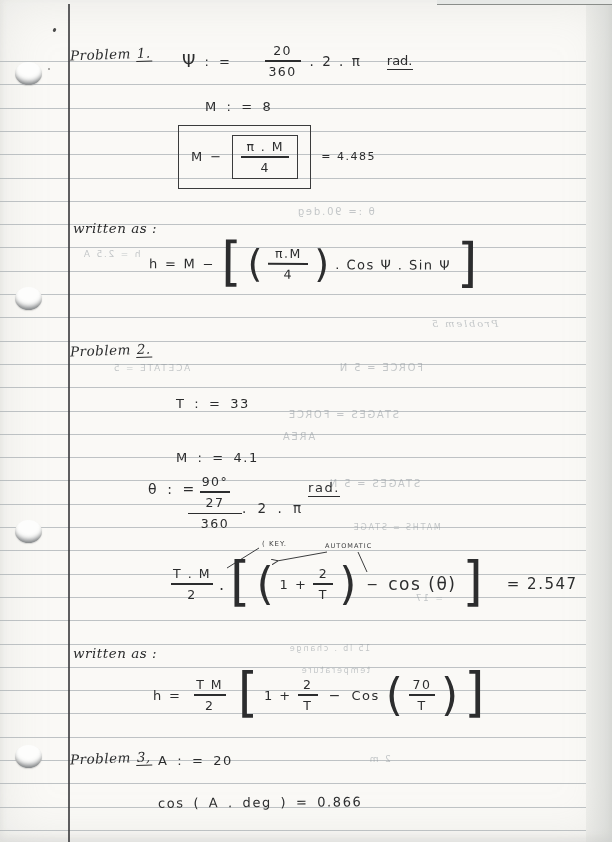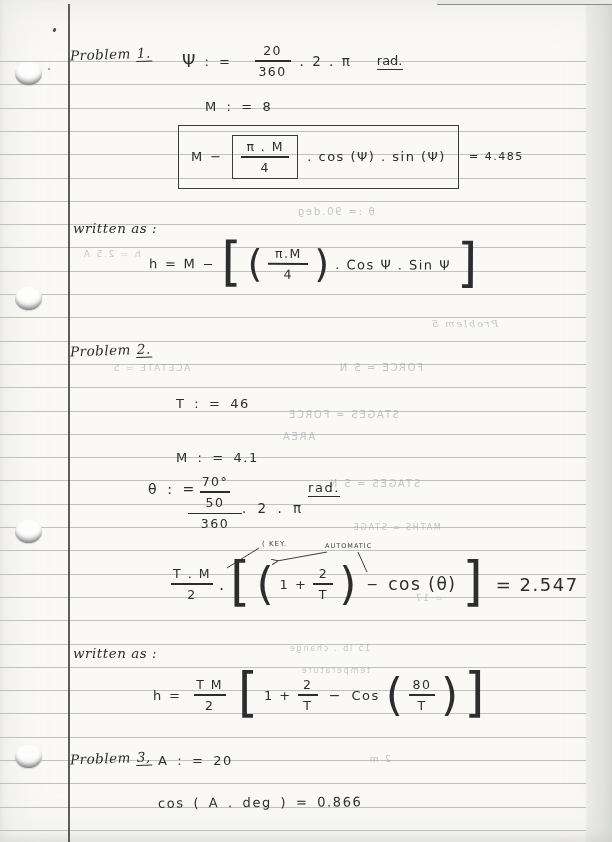--- a/index.html
+++ b/index.html
@@ -108,42 +108,41 @@
   <span class="bl b12">2 m</span>
 
   <div class="cur p1-head">
     <span>Problem</span>
     <span class="num">1.</span>
   </div>
 
   <div class="row psi-row">
     <span style="font-size:17px">Ψ</span>
     <span class="hw" style="position:static">: =</span>
-    <span class="frac" style="margin-left:14px">
+    <span class="frac" style="margin-left:24px">
       <span>20</span>
       <span class="bar" style="width:36px"></span>
       <span>360</span>
     </span>
     <span style="font-size:13.5px;letter-spacing:2px">. 2 . π</span>
     <span class="underl" style="margin-left:16px;font-size:13px">rad.</span>
   </div>
 
   <div class="hw m1-def">M   : =   8</div>
 
   <div class="row box-row">
     <span class="box-outer">
       <span style="font-size:13px;letter-spacing:2px">M −</span>
       <span class="box-inner">
         <span class="frac">
           <span>π . M</span>
           <span class="bar" style="width:48px"></span>
           <span>4</span>
         </span>
       </span>
-      <span style="font-size:13px;letter-spacing:1.5px">. cos (Ψ) . sin (Ψ)</span>
     </span>
     <span style="font-size:11px;letter-spacing:1.5px;margin-left:0">=   4.485</span>
   </div>
 
   <div class="cur wr1">written as :</div>
 
   <div class="row h1-row">
     <span style="font-size:13px;letter-spacing:1.8px">h =  M −</span>
     <span class="sq">[</span>
     <span class="par">(</span>
@@ -155,29 +154,29 @@
     <span class="par">)</span>
     <span style="font-size:13px;letter-spacing:1.5px">. Cos Ψ .  Sin Ψ</span>
     <span class="sq">]</span>
   </div>
 
   <div class="cur p2-head">
     <span>Problem</span>
     <span class="num">2.</span>
   </div>
 
-  <div class="hw t-def">T  : =  46</div>
+  <div class="hw t-def">T  : =  33</div>
   <div class="hw m2-def">M : =   4.1</div>
 
   <div class="hw th-lhs">θ : =</div>
   <div class="frac th-frac" style="position:absolute">
     <span class="frac">
-      <span>70°</span>
+      <span>90°</span>
       <span class="bar" style="width:30px"></span>
-      <span>50</span>
+      <span>27</span>
     </span>
     <span class="bar" style="width:54px;margin-top:3px"></span>
     <span>360</span>
   </div>
   <div class="hw th-mult" style="font-size:13.5px;letter-spacing:2px">. 2 . π</div>
   <div class="hw th-rad underl" style="width:auto">rad.</div>
 
   <div class="ann key-lbl">( KEY.</div>
   <div class="ann auto-lbl">AUTOMATIC</div>
   <svg style="position:absolute;left:215px;top:544px" width="165" height="32">
@@ -203,21 +202,21 @@
     <span style="font-size:13px;letter-spacing:1.5px">1 +</span>
     <span class="frac">
       <span>2</span>
       <span class="bar" style="width:20px"></span>
       <span>T</span>
     </span>
     <span class="par tall">)</span>
     <span style="font-size:14px;margin:0 4px">−</span>
     <span style="font-size:17px;letter-spacing:1.5px">cos (θ)</span>
     <span class="sq">]</span>
-    <span style="font-size:18px;letter-spacing:1.5px;margin-left:7px">=  2.547</span>
+    <span style="font-size:15px;letter-spacing:1.5px;margin-left:18px">=  2.547</span>
   </div>
 
   <div class="cur wr2">written as :</div>
 
   <div class="row h2-row">
     <span style="font-size:13px;letter-spacing:1.8px">h  =</span>
     <span class="frac" style="margin-left:6px">
       <span>T M</span>
       <span class="bar" style="width:32px"></span>
       <span>2</span>
@@ -226,21 +225,21 @@
     <span style="font-size:13px;letter-spacing:1.5px">1  +</span>
     <span class="frac">
       <span>2</span>
       <span class="bar" style="width:20px"></span>
       <span>T</span>
     </span>
     <span style="font-size:14px;margin:0 5px">−</span>
     <span style="font-size:13px;letter-spacing:1.5px">Cos</span>
     <span class="par tall">(</span>
     <span class="frac">
-      <span>80</span>
+      <span>70</span>
       <span class="bar" style="width:26px"></span>
       <span>T</span>
     </span>
     <span class="par tall">)</span>
     <span class="sq">]</span>
   </div>
 
   <div class="cur p3-head">
     <span>Problem</span>
     <span class="num">3,</span>

